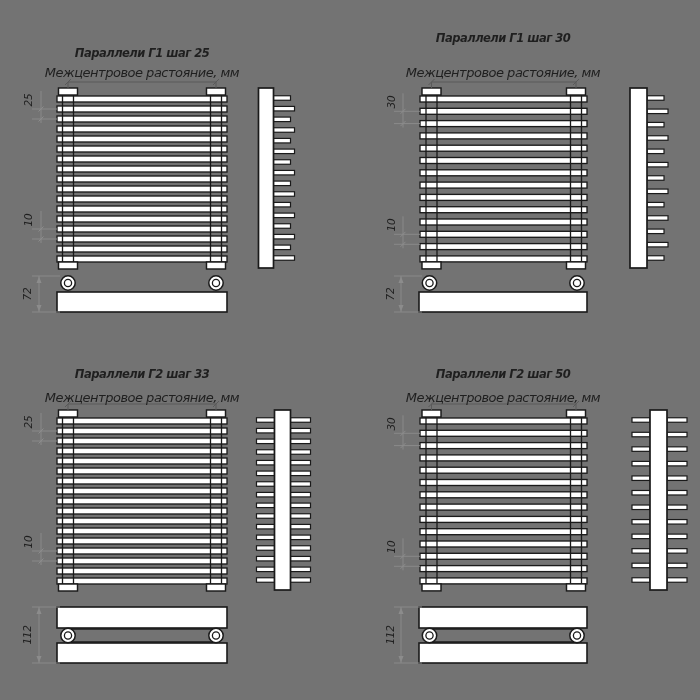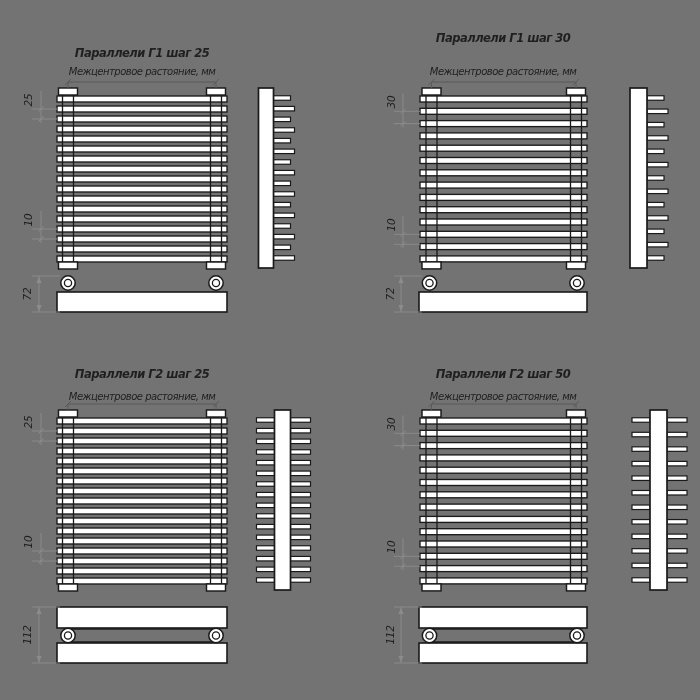--- a/index.html
+++ b/index.html
@@ -6,21 +6,21 @@
   #canvas {
     position:relative; width:700px; height:700px; background:#737373;
     font-family:"DejaVu Sans", sans-serif; overflow:hidden;
   }
   #drawing { position:absolute; left:0; top:0; }
   .lbl {
     position:absolute; transform:translate(-50%,-50%);
     white-space:nowrap; color:#1f1f1f; font-style:italic; line-height:1;
   }
   .title    { font-weight:bold; font-size:11.5px; letter-spacing:-0.5px; }
-  .subtitle { font-size:10px; letter-spacing:-0.5px; }
+  .subtitle { font-size:13px; letter-spacing:-0.5px; }
   .dim      { font-size:10.5px; letter-spacing:-0.3px;
               transform:translate(-50%,-50%) rotate(-90deg); }
 </style>
 </head>
 <body>
 
 <div id="canvas">
   <svg id="drawing" width="700" height="700" viewBox="0 0 700 700">
       <g>
         <g>
@@ -348,21 +348,21 @@
           <line x1="394" y1="566.3" x2="420" y2="566.3" stroke="#8c8c8c" stroke-width="0.9"></line>
           <line x1="403" y1="538.3" x2="403" y2="570.3" stroke="#8c8c8c" stroke-width="0.9"></line>
           <line x1="400.5" y1="558.8" x2="405.5" y2="553.8" stroke="#8c8c8c" stroke-width="1"></line>
           <line x1="400.5" y1="568.8" x2="405.5" y2="563.8" stroke="#8c8c8c" stroke-width="1"></line>
         </g>
       </g>
     </svg>
 
   <div class="lbl title" style="left:142px; top:54px">Параллели Г1 шаг 25</div>
   <div class="lbl title" style="left:503px; top:39px">Параллели Г1 шаг 30</div>
-  <div class="lbl title" style="left:142px; top:375px">Параллели Г2 шаг 25</div>
+  <div class="lbl title" style="left:142px; top:375px">Параллели Г2 шаг 33</div>
   <div class="lbl title" style="left:503px; top:375px">Параллели Г2 шаг 50</div>
 
   <div class="lbl subtitle" style="left:142px; top:72px">Межцентровое растояние, мм</div>
   <div class="lbl subtitle" style="left:503px; top:72px">Межцентровое растояние, мм</div>
   <div class="lbl subtitle" style="left:142px; top:397px">Межцентровое растояние, мм</div>
   <div class="lbl subtitle" style="left:503px; top:397px">Межцентровое растояние, мм</div>
 
   <div class="lbl dim" style="left:28px;  top:100px">25</div>
   <div class="lbl dim" style="left:28px;  top:220px">10</div>
   <div class="lbl dim" style="left:27px;  top:294px">72</div>

